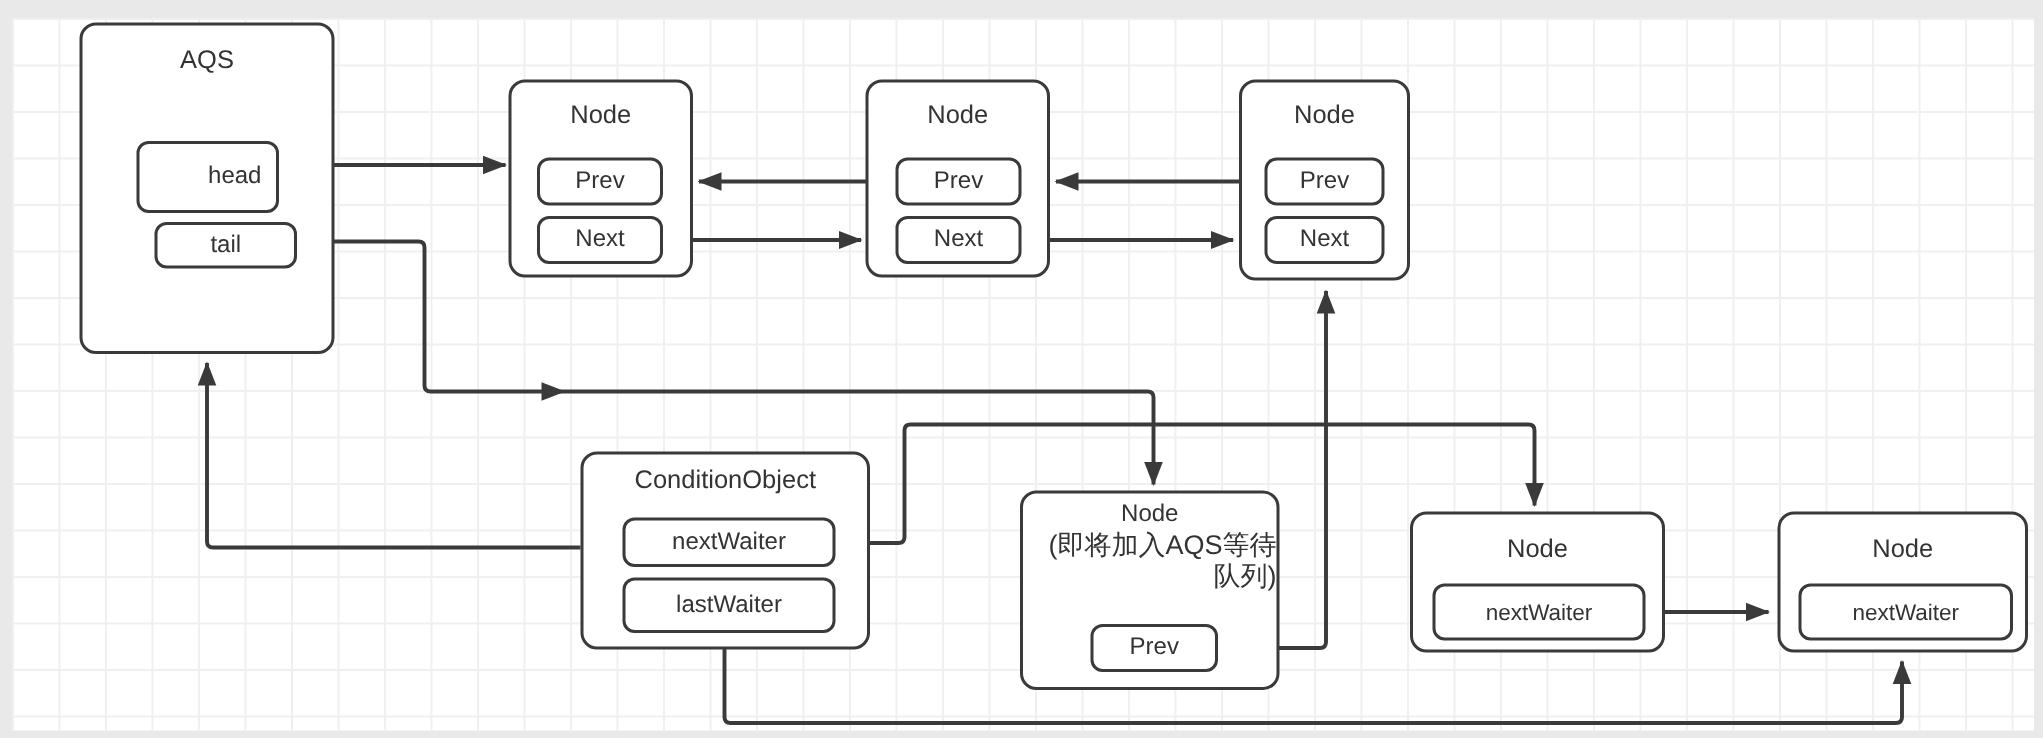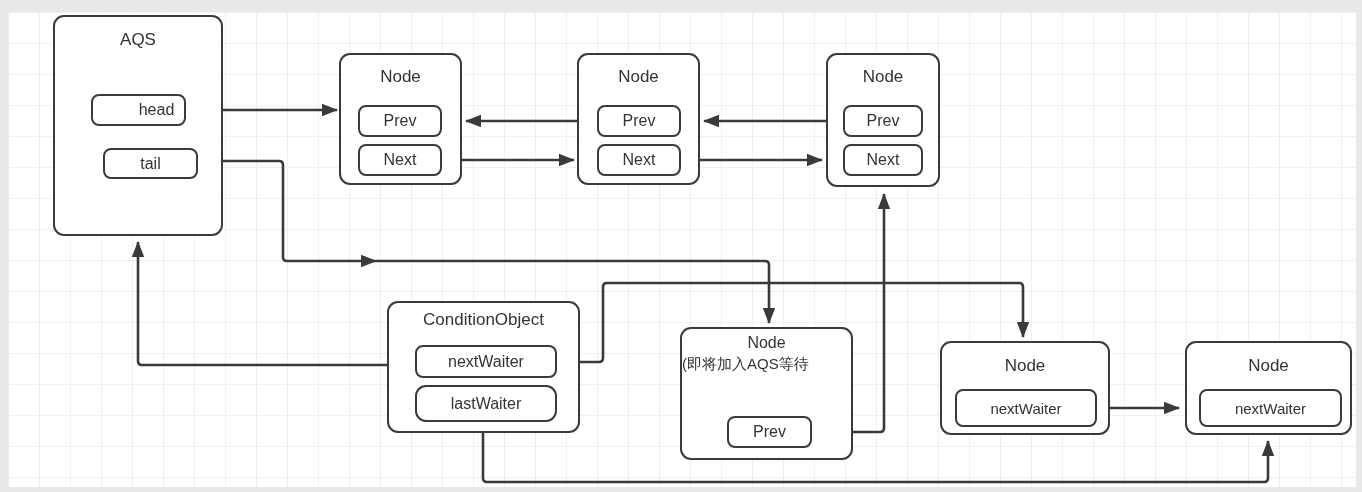--- a/index.html
+++ b/index.html
@@ -64,22 +64,22 @@
     display:flex;
     align-items:center;
     justify-content:center;
     background:var(--box-fill);
     border:2.5px solid var(--stroke);
     border-radius:8px;
     font-size:16px;
     color:var(--text);
   }
   .note-line{
-    text-align:left;
-    font-size:15px;
+    text-align:right;
+    font-size:18px;
     line-height:21px;
     color:var(--text);
   }
 </style>
 </head>
 <body>
 
 <div id="stage">
   <div id="canvas"></div>
 
@@ -105,21 +105,21 @@
 
     <path class="edge" marker-end="url(#arrow)" d="M387,365 L142,365 Q138,365 138,361 L138,242"></path>
 
     <path class="edge" marker-end="url(#arrow)" d="M483,423 L483,478 Q483,482 487,482 L1264,482 Q1268,482 1268,478 L1268,441"></path>
 
     <path class="edge" marker-end="url(#arrow)" d="M1097,408 H1179"></path>
   </svg>
 
   <div class="box" style="left:53px;top:15px;width:170px;height:221px;">
     <div class="box-title" style="padding-top:13px;">AQS</div>
-    <div class="field" style="left:36px;top:77px;width:95px;height:32px;padding-left:36px;">head</div>
+    <div class="field" style="left:36px;top:77px;width:95px;height:48px;padding-left:36px;">head</div>
     <div class="field" style="left:48px;top:131px;width:95px;height:31px;">tail</div>
   </div>
 
   <div class="box" style="left:339px;top:53px;width:123px;height:132px;">
     <div class="box-title" style="padding-top:12px;">Node</div>
     <div class="field" style="left:17px;top:50px;width:84px;height:32px;">Prev</div>
     <div class="field" style="left:17px;top:89px;width:84px;height:32px;">Next</div>
   </div>
 
   <div class="box" style="left:577px;top:53px;width:123px;height:132px;">
@@ -130,26 +130,27 @@
 
   <div class="box" style="left:826px;top:53px;width:114px;height:134px;">
     <div class="box-title" style="padding-top:12px;">Node</div>
     <div class="field" style="left:15px;top:50px;width:80px;height:32px;">Prev</div>
     <div class="field" style="left:15px;top:89px;width:80px;height:32px;">Next</div>
   </div>
 
   <div class="box" style="left:387px;top:301px;width:193px;height:132px;">
     <div class="box-title" style="padding-top:7px;">ConditionObject</div>
     <div class="field" style="left:26px;top:42px;width:142px;height:33px;">nextWaiter</div>
-    <div class="field" style="left:26px;top:82px;width:142px;height:37px;border-radius:11px;">lastWaiter</div>
+    <div class="field" style="left:26px;top:82px;width:142px;height:37px;">lastWaiter</div>
   </div>
 
   <div class="box" style="left:680px;top:327px;width:173px;height:133px;">
     <div class="box-title" style="padding-top:3px;font-size:16px;line-height:21px;">Node</div>
     <div class="note-line">(即将加入AQS等待</div>
+    <div class="note-line">队列)</div>
     <div class="field" style="left:45px;top:87px;width:85px;height:32px;">Prev</div>
   </div>
 
   <div class="box" style="left:940px;top:341px;width:170px;height:94px;">
     <div class="box-title" style="padding-top:13px;">Node</div>
     <div class="field" style="left:13px;top:46px;width:142px;height:38px;font-size:15px;">nextWaiter</div>
   </div>
 
   <div class="box" style="left:1185px;top:341px;width:167px;height:94px;">
     <div class="box-title" style="padding-top:13px;">Node</div>

